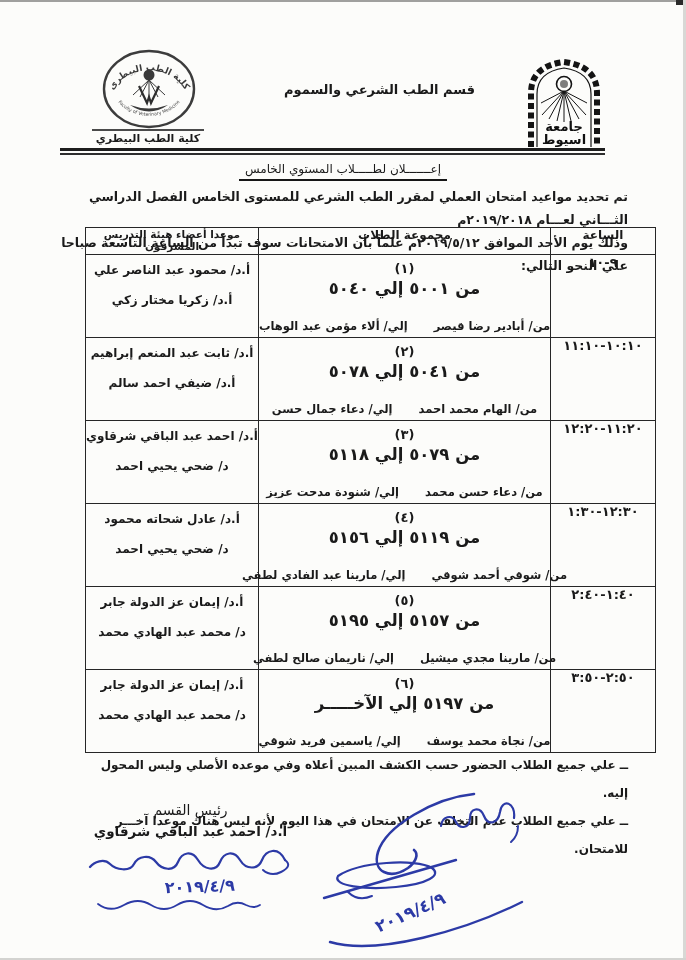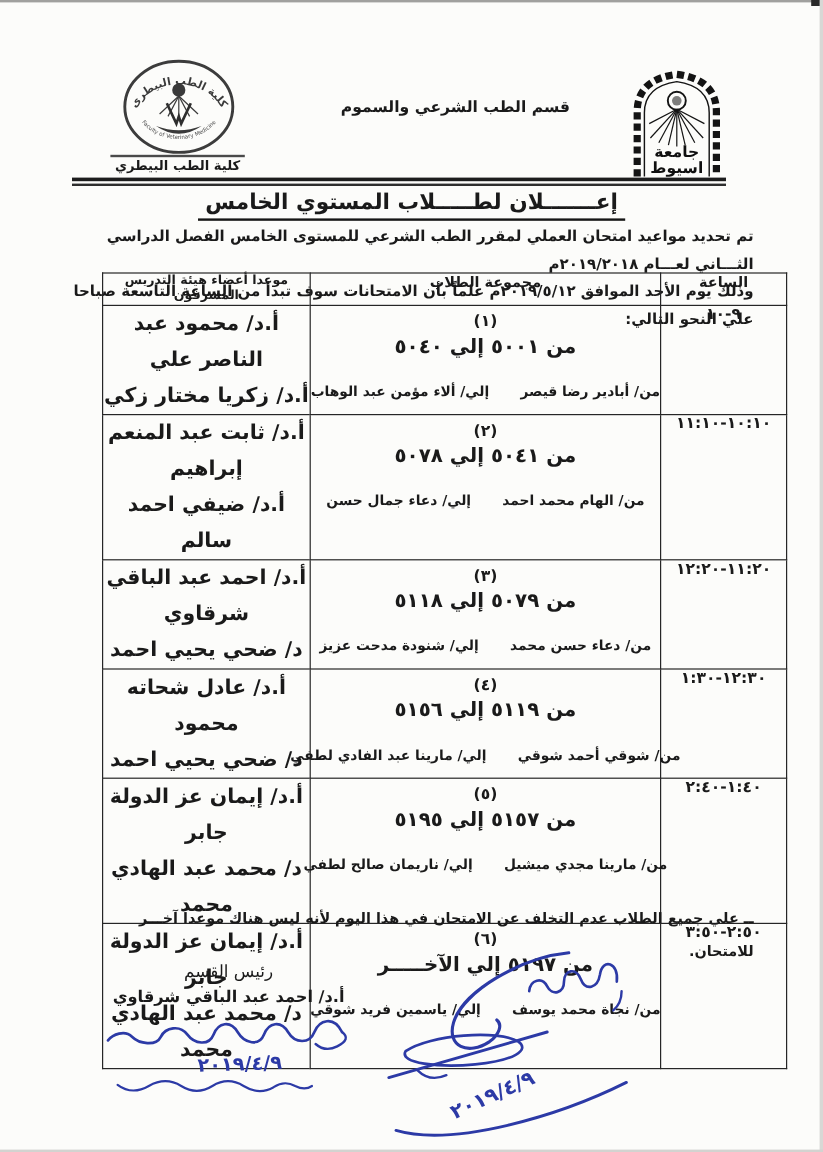--- a/index.html
+++ b/index.html
@@ -21,42 +21,42 @@
   .faculty-rule{left:92px;top:129px;width:112px;height:2px;background:#4a4a4a;}
   .faculty-label{left:82px;top:132px;width:132px;text-align:center;
     font-size:11px;font-weight:bold;direction:rtl;}
   .dept-title{left:230px;top:82px;width:245px;text-align:right;
     font-size:13px;font-weight:bold;direction:rtl;}
   .arch-logo{left:517px;top:53px;width:94px;height:96px;}
   .rule1{left:60px;top:148px;width:545px;height:3px;background:#1d1d1d;}
   .rule2{left:60px;top:153px;width:545px;height:2px;background:#2e2e2e;}
 
   .main-title-wrap{left:0;top:158px;width:686px;text-align:center;direction:rtl;}
-  .main-title{display:inline-block;font-size:18px;font-weight:bold;
+  .main-title{display:inline-block;font-size:12px;font-weight:normal;
     border-bottom:2px solid #161616;padding:0 6px 3px 6px;}
 
   .intro{left:60px;top:185px;width:568px;direction:rtl;text-align:right;
     font-size:12.5px;font-weight:bold;line-height:23px;}
 
   
   table.sched{left:85px;top:227px;position:absolute;border-collapse:collapse;
     direction:rtl;table-layout:fixed;width:570px;}
   table.sched th,table.sched td{border:1.5px solid #262626;vertical-align:top;
     padding:0;}
   col.c-time{width:105px;} col.c-group{width:292px;} col.c-sup{width:173px;}
   th.h{font-size:12px;font-weight:bold;height:26px;vertical-align:middle;text-align:center;}
   th.h.sup{font-size:10.5px;}
   td.time{height:82px;text-align:center;font-weight:bold;font-size:13px;padding-top:8px;}
   td.group{height:82px;}
   .grp{display:flex;flex-direction:column;align-items:center;height:82px;box-sizing:border-box;padding:6px 4px 4px 4px;}
   .grp .gno{font-size:13px;font-weight:bold;}
   .grp .rng{font-size:16.5px;font-weight:bold;margin-top:3px;}
   .grp .students{margin-top:auto;display:flex;direction:rtl;gap:26px;
     font-size:11.5px;font-weight:bold;white-space:nowrap;}
-  td.sup{text-align:center;font-size:17px;font-weight:bold;padding-top:8px;line-height:30px;}
+  td.sup{text-align:center;font-size:12px;font-weight:bold;padding-top:8px;line-height:30px;}
 
   
   .notes{left:85px;top:751px;width:543px;direction:rtl;text-align:right;
     font-size:12px;font-weight:bold;line-height:28px;}
 
   
   .sig-block{left:88px;top:802px;width:205px;text-align:center;direction:rtl;}
   .sig-role{font-size:14px;font-weight:normal;}
   .sig-name{font-size:13.5px;font-weight:bold;margin-top:5px;white-space:nowrap;}
 
@@ -253,20 +253,21 @@
     </td>
     <td class="sup">
       <div>أ.د/ إيمان عز الدولة جابر</div>
       <div>د/ محمد عبد الهادي محمد</div>
     </td>
   </tr>
 </tbody>
   </table>
 
 <div class="abs notes">
+  <div>ــ علي جميع الطلاب الحضور حسب الكشف المبين أعلاه وفي موعده الأصلي وليس المحول إليه.</div>
   <div>ــ علي جميع الطلاب عدم التخلف عن الامتحان في هذا اليوم لأنه ليس هناك موعدا آخـــر للامتحان.</div>
 </div>
 
 <div class="abs sig-block">
   <div class="sig-role">رئيس القسم</div>
   <div class="sig-name">أ.د/ احمد عبد الباقي شرقاوي</div>
 </div>
 
 <div class="abs sig-left">
   <svg width="215" height="80" viewBox="0 0 215 80">

